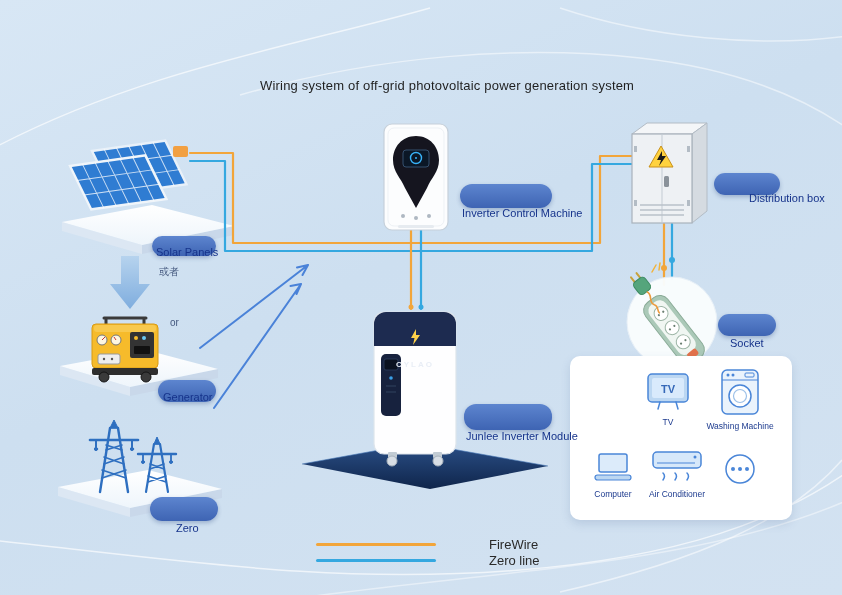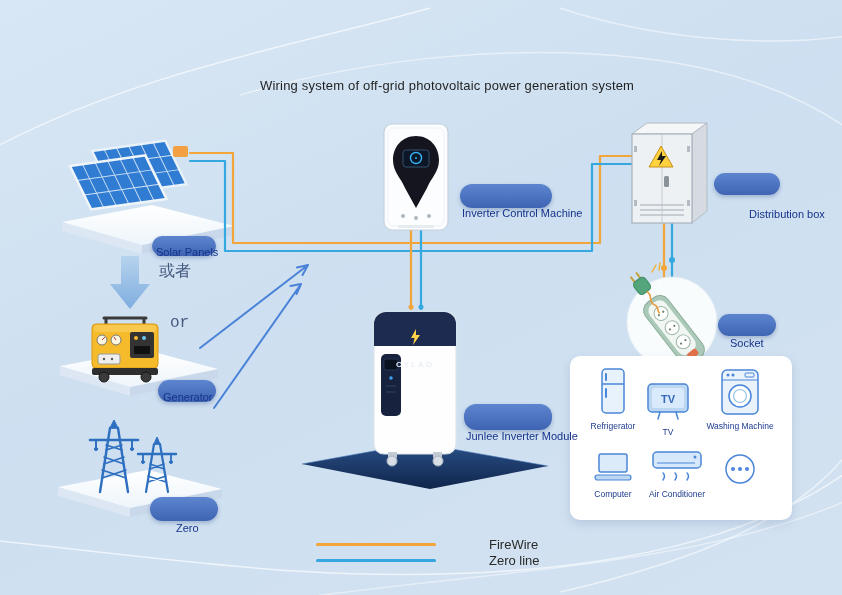--- a/index.html
+++ b/index.html
@@ -5,21 +5,21 @@
   html,body{margin:0;padding:0;background:#b9cfe6;font-family:"Liberation Sans",sans-serif;}
   .canvas{position:relative;width:842px;height:595px;overflow:hidden;
     background:linear-gradient(155deg,#d8e7f5 0%,#cddff0 45%,#d3e2f1 100%);}
   .abs{position:absolute;}
   svg{display:block;}
   .art{position:absolute;left:0;top:0;}
   .title{left:260px;top:78px;font-size:13px;color:#1f1f1f;letter-spacing:.2px;}
   .pill{background:linear-gradient(180deg,#5d85cf 0%,#3e64b3 100%);border-radius:12px;
     box-shadow:0 2px 4px rgba(35,65,125,.3);}
   .nlabel{font-size:11px;color:#16338b;white-space:nowrap;z-index:6;}
-  .ortext{font-size:16px;color:#45597f;line-height:14px;font-family:Liberation Mono, monospace;}
+  .ortext{font-size:10px;color:#45597f;line-height:14px;}
   .brand{font-size:8px;font-weight:bold;letter-spacing:2px;color:#e9eef6;text-align:center;z-index:6;margin-top:44px;}
   .panel{left:570px;top:356px;width:222px;height:164px;background:#ffffff;border-radius:10px;
     box-shadow:0 4px 10px rgba(70,100,150,.18);z-index:4;}
   .cell{position:absolute;display:flex;flex-direction:column;align-items:center;}
   .cell .clabel{margin-top:5px;font-size:8.5px;color:#1c3a8e;white-space:nowrap;}
   .legend-line{height:3px;border-radius:2px;z-index:5;}
   .legend-label{font-size:13px;color:#2a2a2a;z-index:5;}
 </style>
 </head>
 <body>
@@ -222,36 +222,28 @@
 <div class="abs pill" style="left:714px;top:173px;width:66px;height:22px;"></div>
 <div class="abs pill" style="left:718px;top:314px;width:58px;height:22px;"></div>
 <div class="abs pill" style="left:464px;top:404px;width:88px;height:26px;"></div>
 
 <div class="abs nlabel" style="left:156px;top:246px;">Solar Panels</div>
 <div class="abs ortext" style="left:159px;top:265px;">或者</div>
 <div class="abs ortext" style="left:170px;top:280px;margin-top:36px;">or</div>
 <div class="abs nlabel" style="left:163px;top:391px;">Generator</div>
 <div class="abs nlabel" style="left:176px;top:522px;">Zero</div>
 <div class="abs nlabel" style="left:462px;top:207px;">Inverter Control Machine</div>
-<div class="abs nlabel" style="left:716px;top:208px;padding-left:33px;">Distribution box</div>
+<div class="abs nlabel" style="left:716px;top:192px;padding-left:33px;">Distribution box</div>
 <div class="abs nlabel" style="left:730px;top:337px;">Socket</div>
 <div class="abs nlabel" style="left:466px;top:430px;">Junlee Inverter Module</div>
 <div class="abs brand" style="left:384px;top:316px;width:62px;">CYLAO</div>
 
 <div class="abs panel">
-  <div class="cell" style="left:10px;top:12px;width:66px;">
-    <svg width="30" height="48" viewBox="0 0 30 48">
-      <rect x="4" y="1" width="22" height="44" rx="4" fill="#e8f2fc" stroke="#4a86d8" stroke-width="1.5"></rect>
-      <path d="M4,16 H26" stroke="#4a86d8" stroke-width="1.5"></path>
-      <path d="M8,6 V12 M8,21 V29" stroke="#4a86d8" stroke-width="2" stroke-linecap="round"></path>
-    </svg>
-    <div class="clabel">Refrigerator</div>
-  </div>
-
-  <div class="cell" style="left:72px;top:26px;width:52px;justify-content:flex-end;">
+
+  <div class="cell" style="left:72px;top:16px;width:52px;justify-content:flex-end;">
     <svg width="44" height="40" viewBox="0 0 44 40">
       <rect x="2" y="2" width="40" height="28" rx="4" fill="#bcd7f2" stroke="#4a86d8" stroke-width="1.5"></rect>
       <rect x="6" y="6" width="32" height="20" rx="2" fill="#d9eafc"></rect>
       <text x="22" y="21" text-anchor="middle" font-size="11" font-weight="bold" fill="#3568b8">TV</text>
       <path d="M14,30 L12,37 M30,30 L32,37" stroke="#4a86d8" stroke-width="1.5" stroke-linecap="round"></path>
     </svg>
     <div class="clabel">TV</div>
   </div>
 
   <div class="cell" style="left:130px;top:12px;width:80px;">

